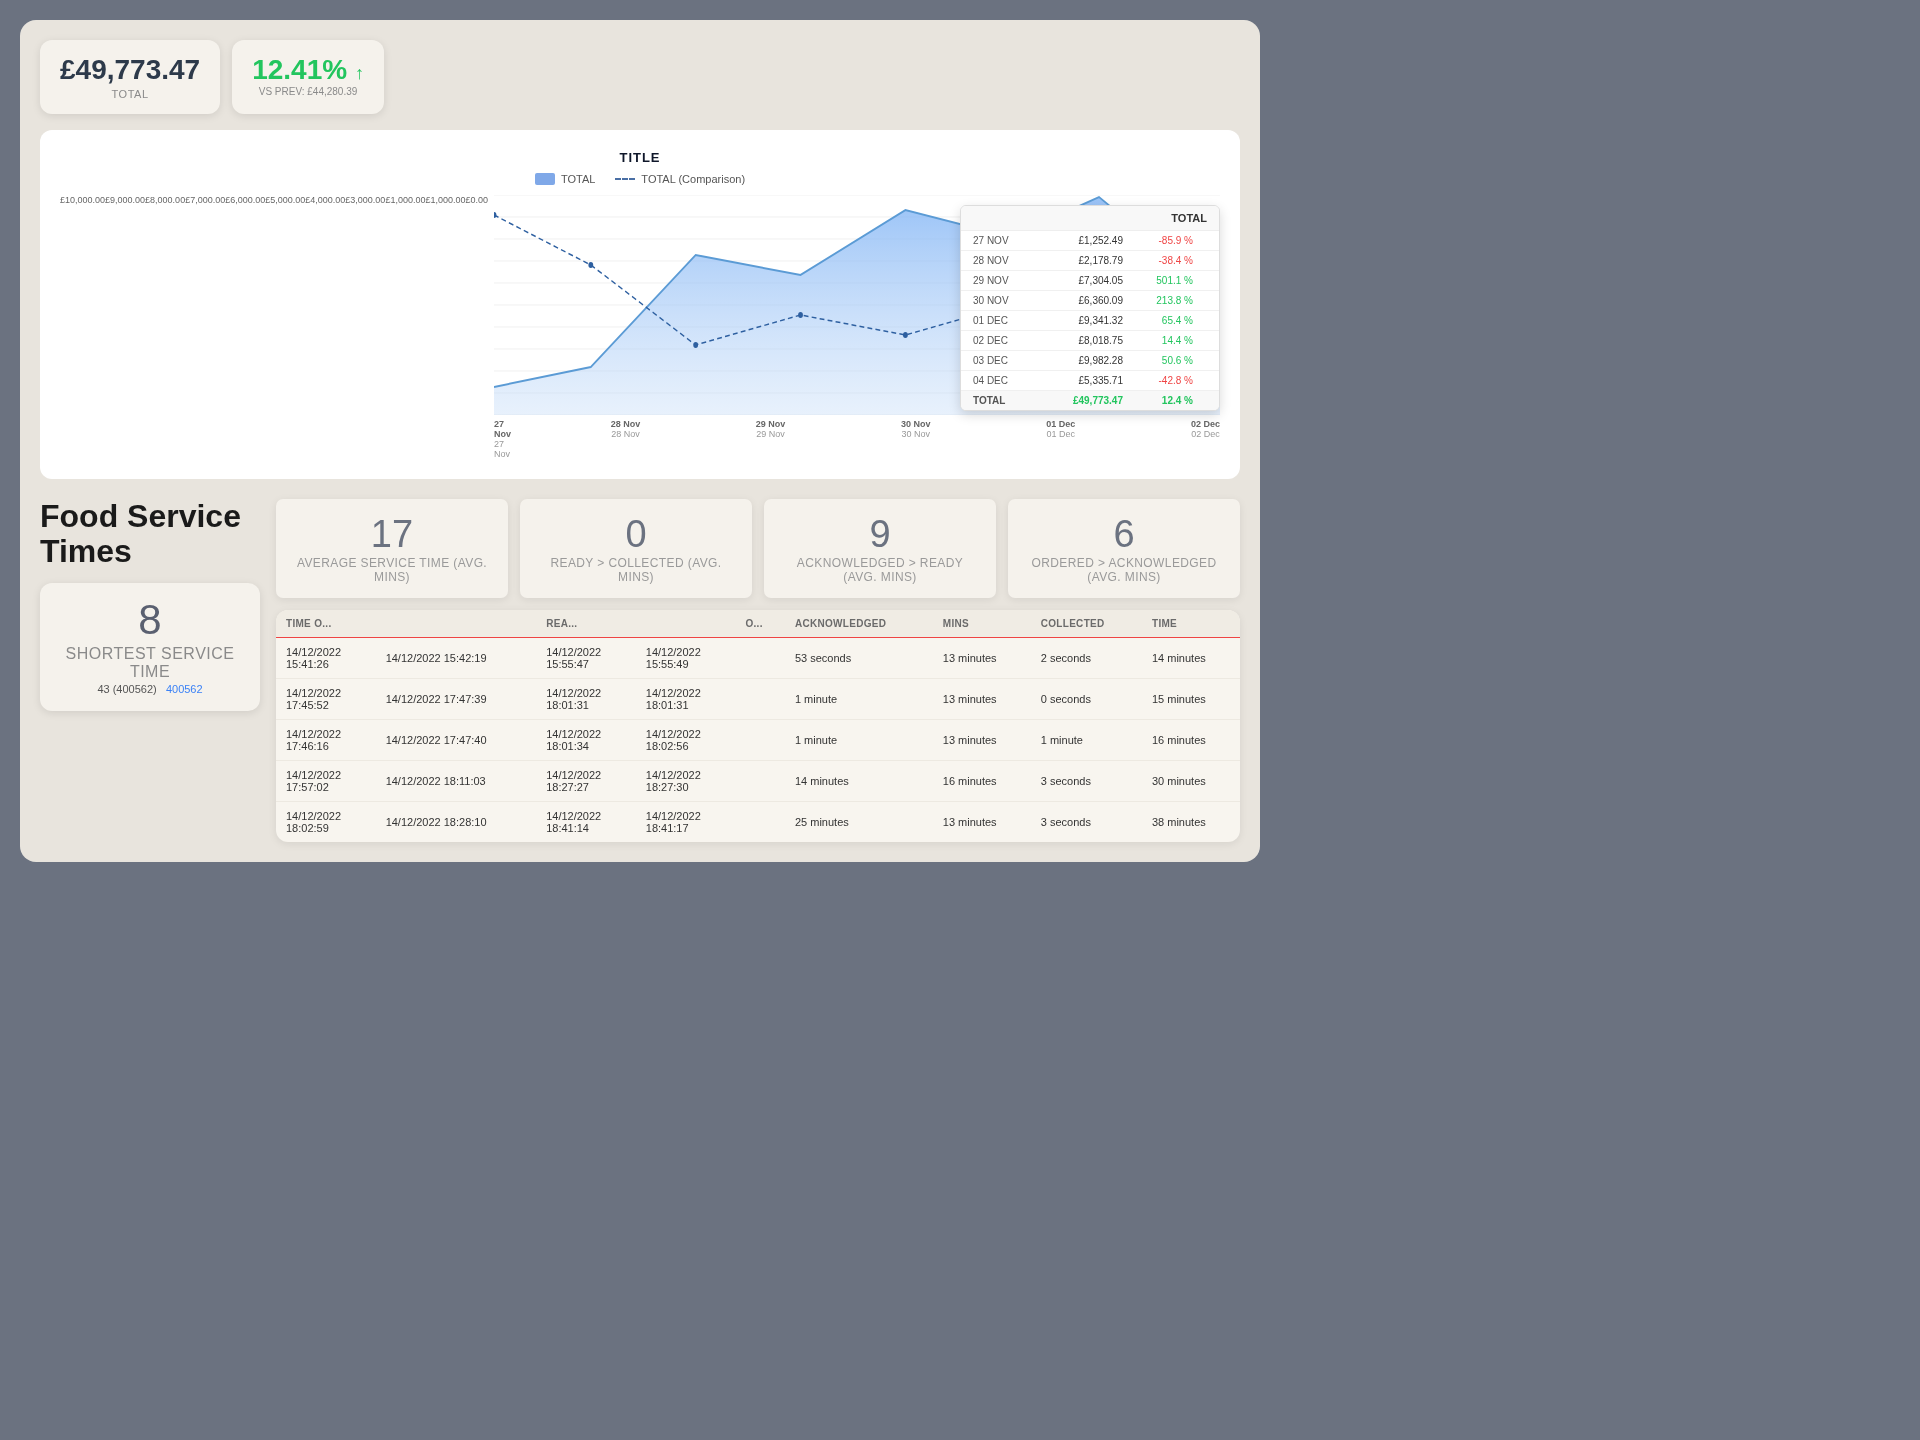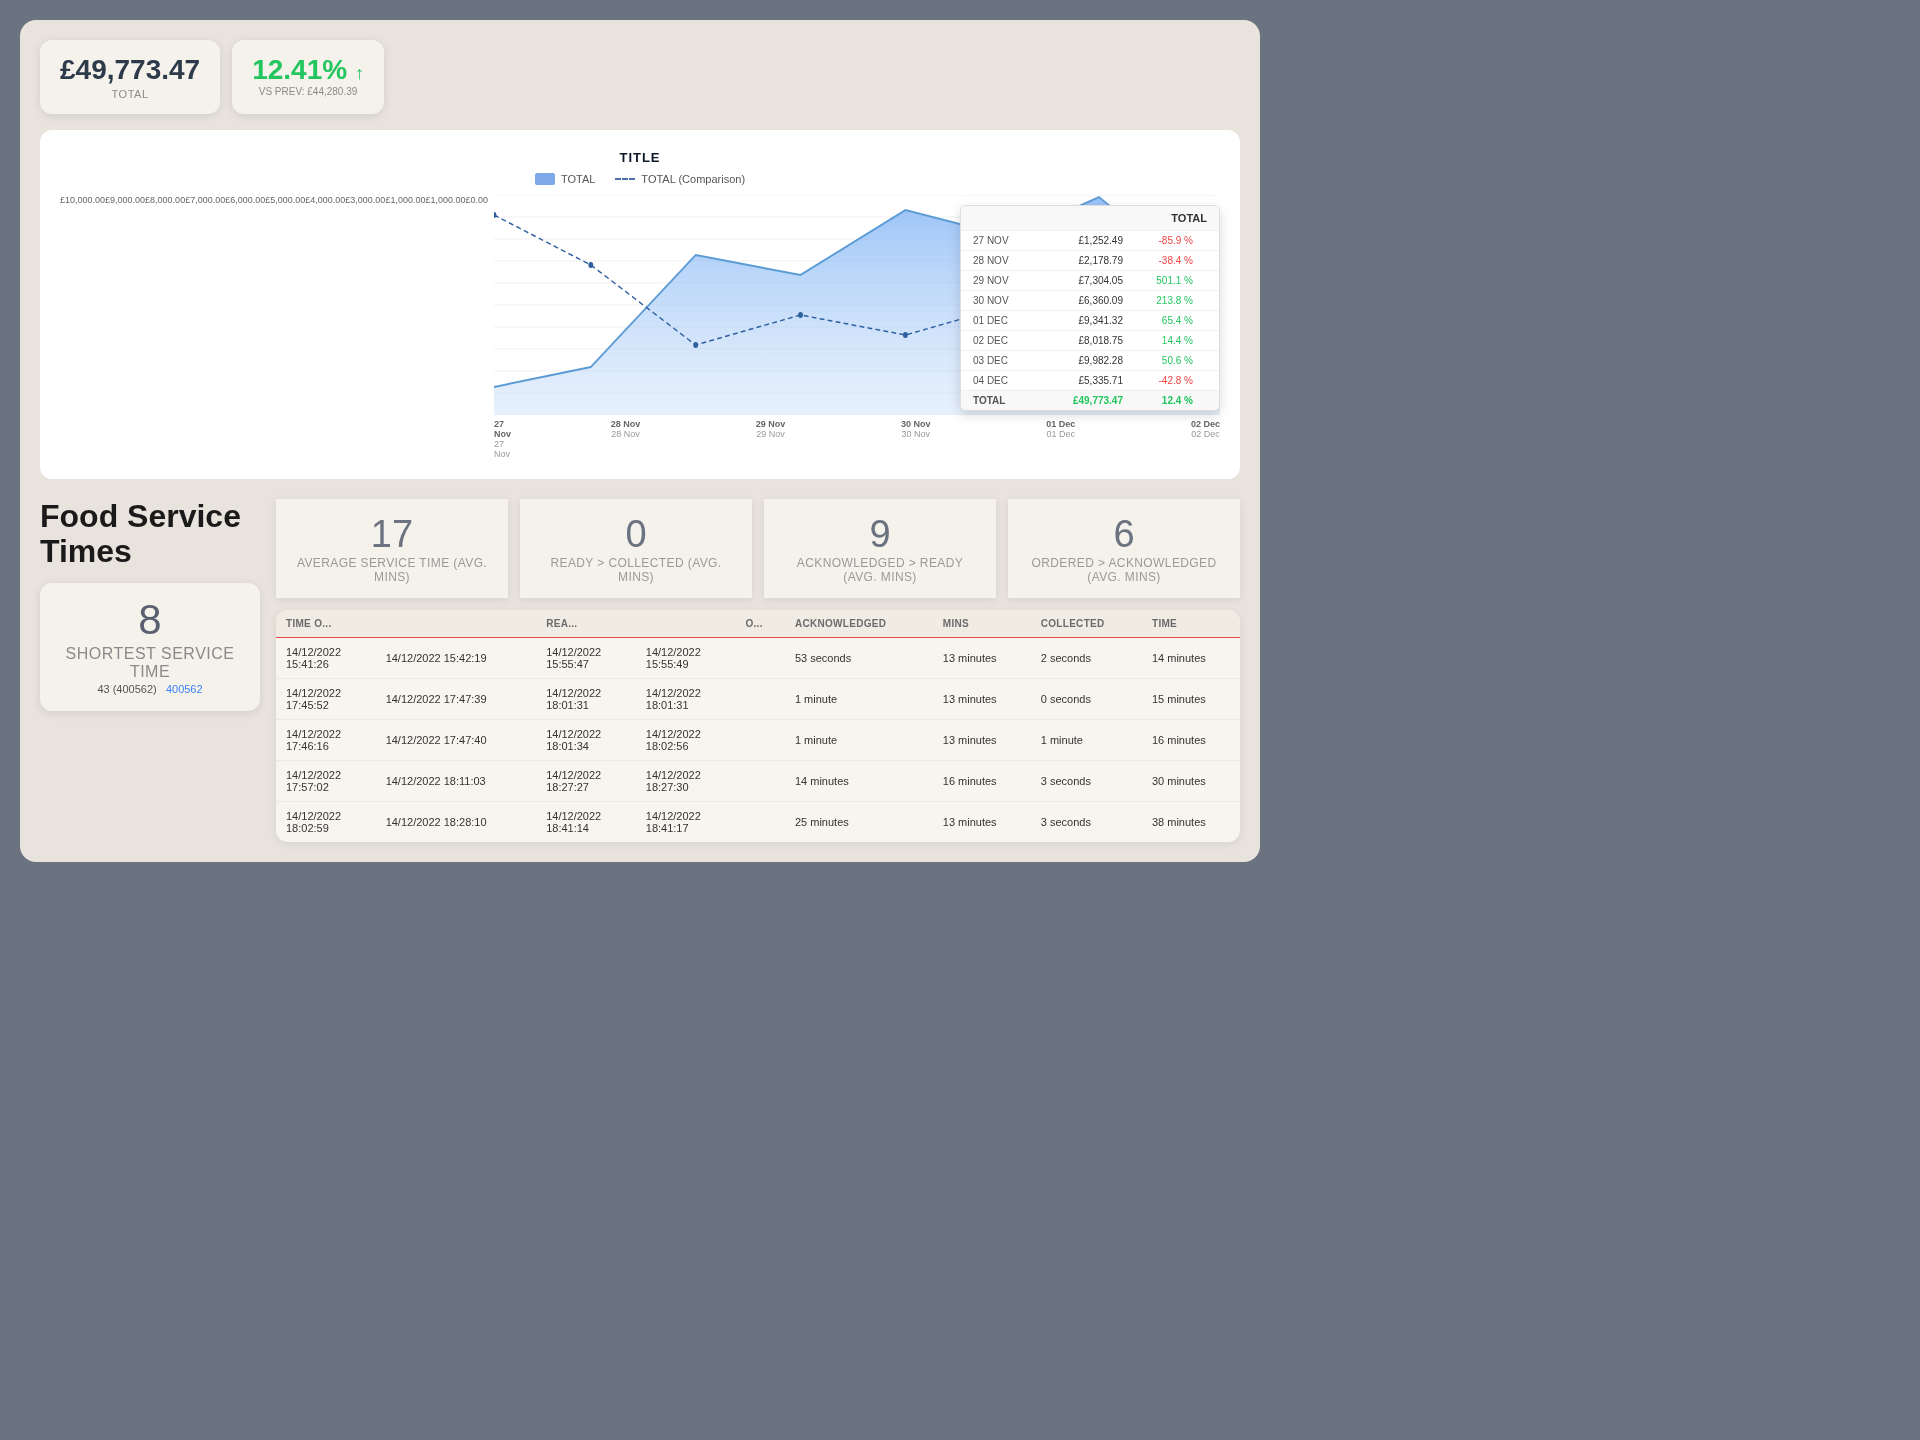--- a/index.html
+++ b/index.html
@@ -199,21 +199,21 @@
       text-transform: uppercase;
     }
 
     .metrics-row {
       display: flex;
       gap: 12px;
     }
 
     .small-metric {
       background: #f5f2ec;
-      border-radius: 0;
+      border-radius: 7px;
       padding: 14px 16px;
       text-align: center;
       box-shadow: 0 2px 8px rgba(0,0,0,0.08);
       flex: 1;
     }
 
     .small-metric .num {
       font-size: 38px;
       font-weight: 300;
       color: #6b7280;

